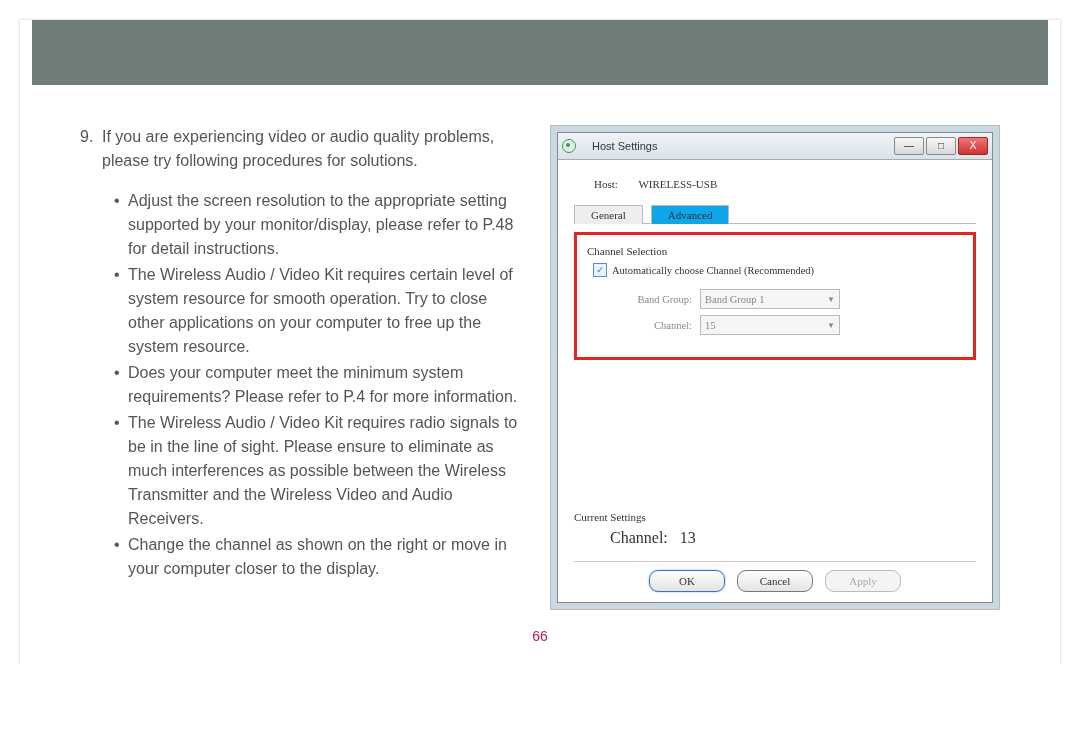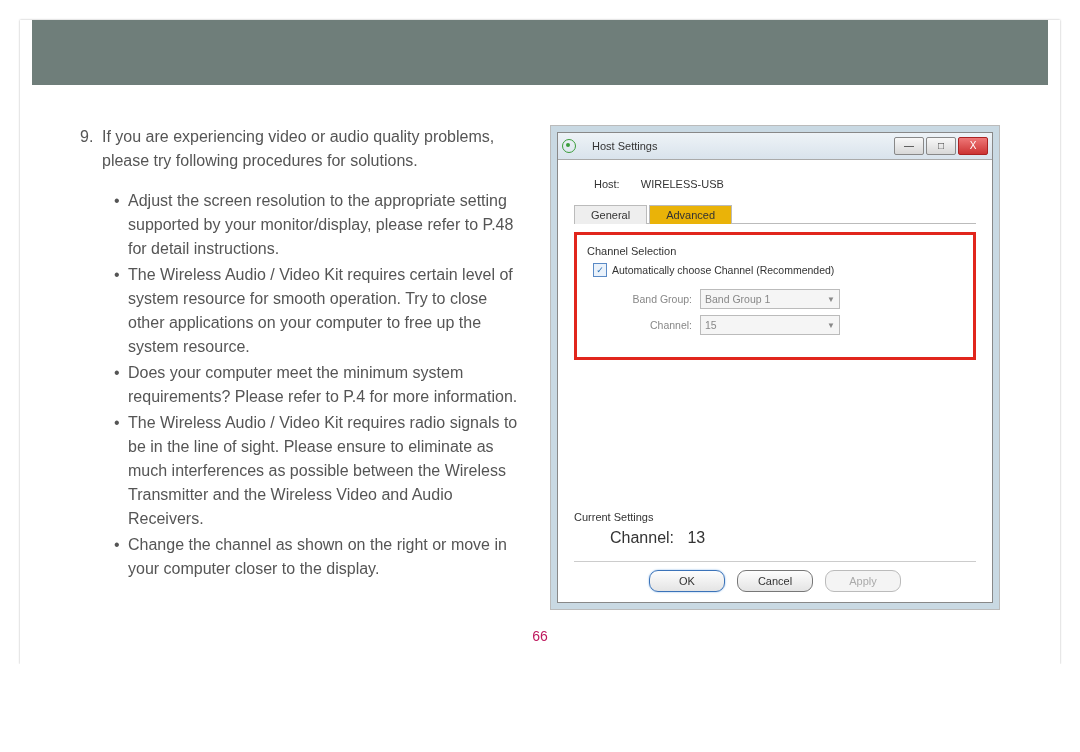--- a/index.html
+++ b/index.html
@@ -75,30 +75,30 @@
     background:#3a9d3a; border-radius:50%;
   }
   .winbtns { display:flex; gap:2px; }
   .winbtn {
     width:28px; height:16px; border:1px solid #888; border-radius:2px;
     background: linear-gradient(#f8f8f8,#d8d8d8);
     display:flex; align-items:center; justify-content:center;
     font-size:10px; line-height:1;
   }
   .winbtn.close { background: linear-gradient(#e77,#c33); color:#fff; border-color:#a22; }
-  .win-body { background:#fff; padding: 12px 16px 10px 16px; min-height: 420px; position:relative; display:flex; flex-direction:column; }
+  .win-body { background:#fff; padding: 12px 16px 10px 16px; min-height: 420px; position:relative; display:flex; flex-direction:column;font-family:Liberation Serif, serif; }
   .hostrow { margin: 6px 0 14px 20px; font-size:11px; }
   .hostrow .lbl { margin-right: 18px; }
   .tabs { display:flex; border-bottom:1px solid #bbb; margin-bottom: 0; }
   .tab {
     padding: 3px 16px; font-size:11px; border:1px solid #bbb;
     border-bottom:none; margin-right:2px; background:#eee;
     position:relative; top:1px;
   }
-  .tab.active { background:#eab308; }
+  .tab.active { background:#0ea5e9;margin-left:6px; }
   .redbox {
     border: 3px solid #e1261c;
     padding: 10px 10px 16px 10px;
     margin-top: 8px;
   }
   .redbox .title { font-size:11px; margin-bottom:6px; }
   .checkrow { display:flex; align-items:center; gap:5px; margin:2px 0 12px 6px; font-size:10.5px; }
   .checkrow .cb {
     width:12px; height:12px; border:1px solid #5a8ac6; background:#eaf2fb;
     display:flex; align-items:center; justify-content:center; font-size:9px; color:#2a6fb5;

